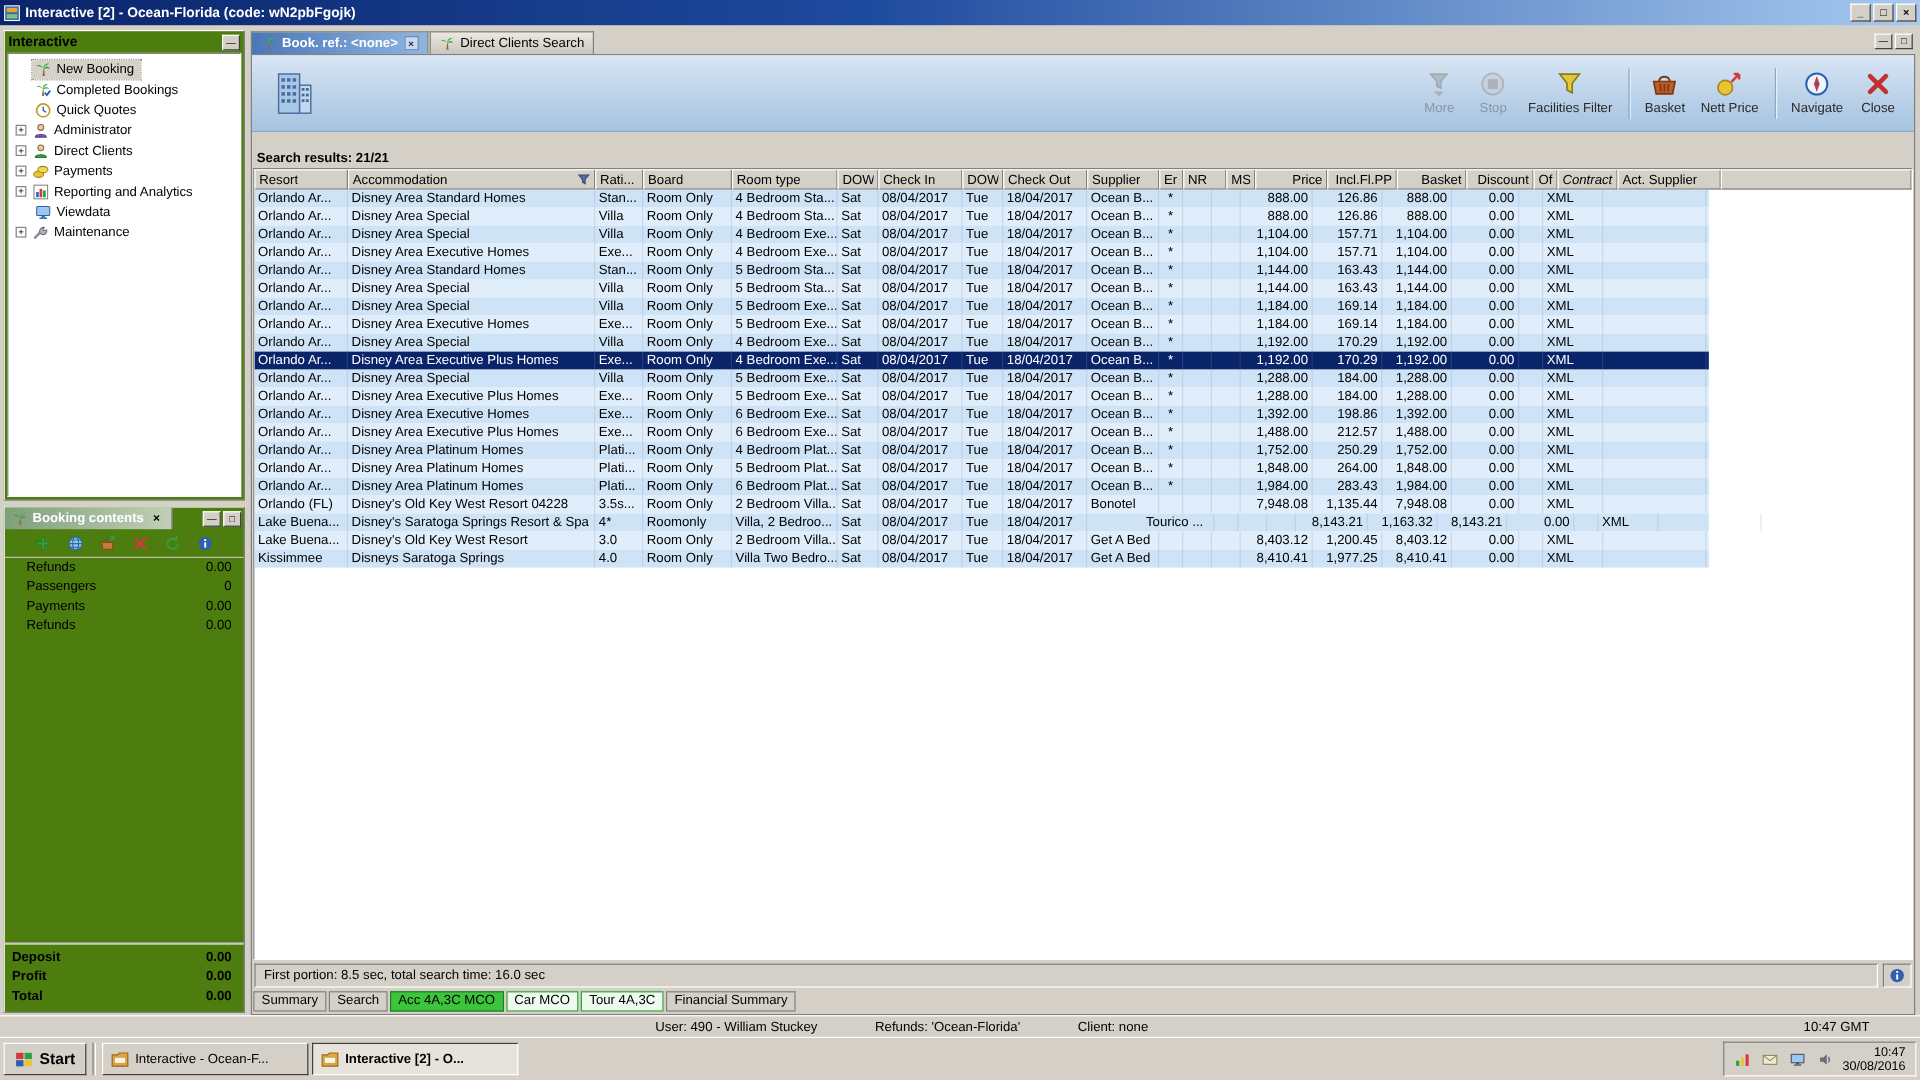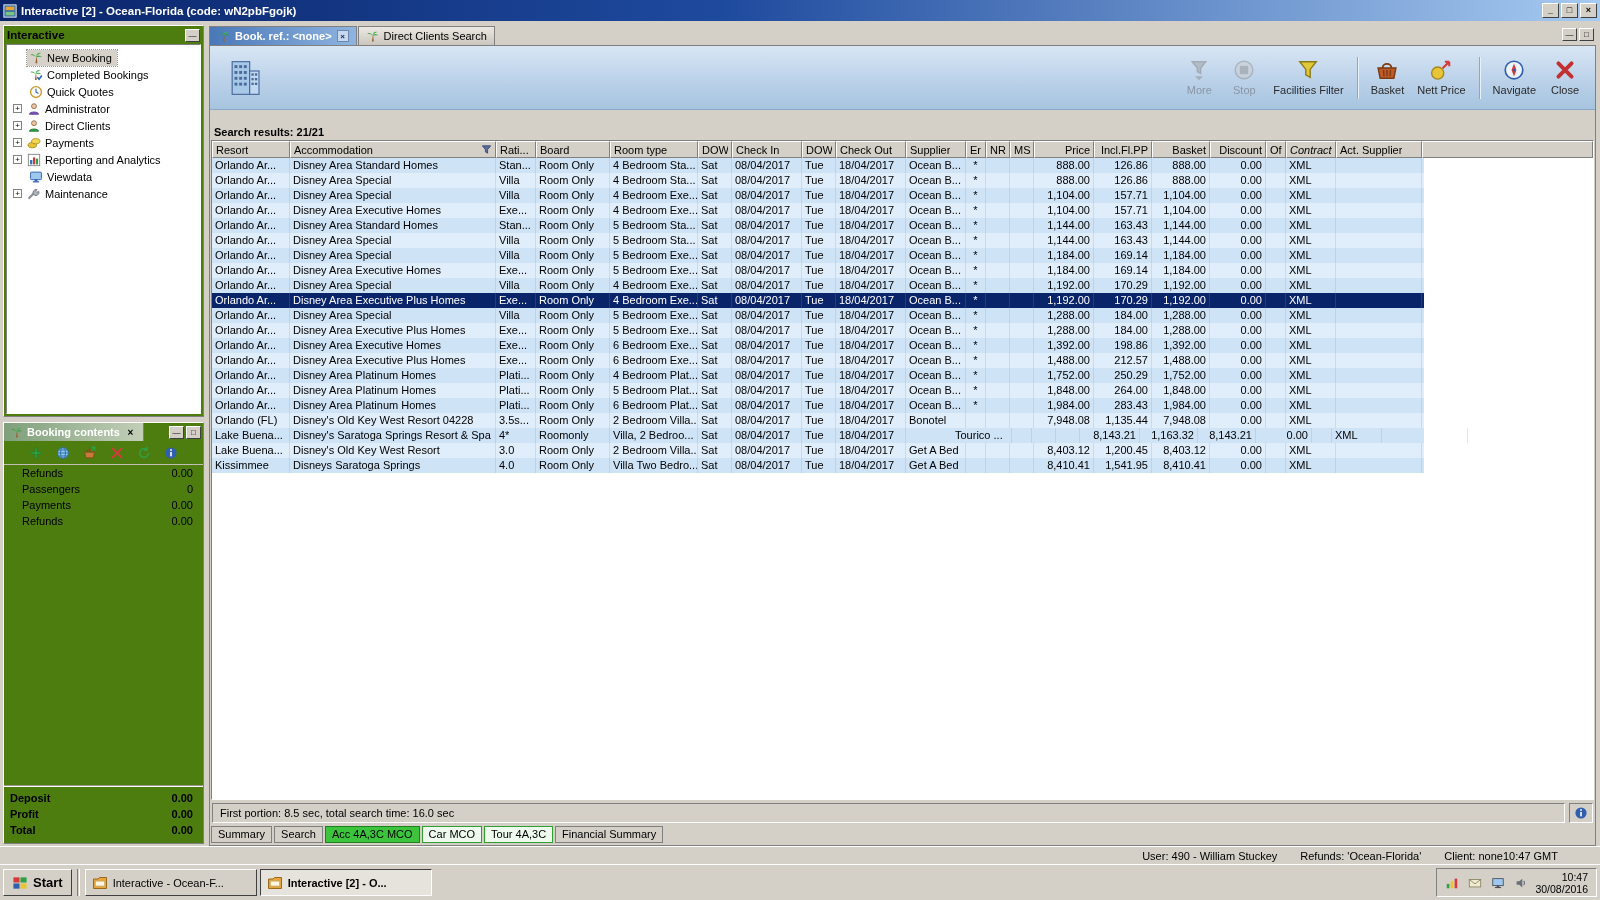--- a/index.html
+++ b/index.html
@@ -71,21 +71,21 @@
 .cell.right{text-align:right}
 .cell.center{text-align:center}
 .grid-footer{height:25px;display:flex;align-items:center;gap:4px;padding:2px;flex:none}
 .footer-text-box{flex:1;height:20px;display:flex;align-items:center;padding-left:7px;border:1px solid;border-color:#808080 #fff #fff #808080}
 .info-btn{width:24px;height:20px;display:flex;align-items:center;justify-content:center;border:1px solid;border-color:#808080 #fff #fff #808080;background:#d4d0c8}
 .bottom-tabs{height:20px;display:flex;align-items:center;gap:2px;padding:1px 1px 2px;flex:none}
 .btab{height:17px;line-height:15px;padding:0 6px;border:1px solid #808080;background:#d4d0c8;white-space:nowrap}
 .btab.green-solid{background:#3cc43c;border-color:#1f801f}
 .btab.green-outline{background:#effaef;border-color:#2fa02f}
 .statusbar{height:18px;display:flex;align-items:center;border-top:1px solid #fff;background:#d4d0c8;flex:none}
-.sb-center{flex:1;display:flex;justify-content:flex-end;gap:23px}
+.sb-center{flex:1;display:flex;justify-content:center;gap:48px}
 .sb-time{margin-right:42px}
 .taskbar{height:36px;background:#d4d0c8;border-top:1px solid #fff;display:flex;align-items:center;gap:3px;padding:0 3px;flex:none}
 .start-btn{height:27px;display:flex;align-items:center;gap:5px;padding:0 8px;background:#d4d0c8;border:1px solid;border-color:#fff #404040 #404040 #fff;font-weight:bold;font-size:13px}
 .tb-sep{width:3px;height:27px;border-left:1px solid #808080;border-right:1px solid #fff;margin:0 2px}
 .task-group{display:flex;gap:3px}
 .task-btn{width:172px;height:27px;display:flex;align-items:center;gap:5px;padding:0 6px;background:#d4d0c8;border:1px solid;border-color:#fff #404040 #404040 #fff;overflow:hidden;white-space:nowrap}
 .task-btn.active{border-color:#404040 #fff #fff #404040;background:#e6e3dc;font-weight:bold}
 .tray{margin-left:auto;height:29px;display:flex;align-items:center;gap:5px;padding:0 8px 0 6px;border:1px solid;border-color:#808080 #fff #fff #808080}
 .tray-clock{font-size:10.5px;line-height:12px;text-align:right}
 .icon{display:inline-block;line-height:0;flex:none}
@@ -518,21 +518,21 @@
                 </div>
                 <div class="hcell" style="width: 70px;">
                   <span class="hlabel">Check Out</span>
                 </div>
                 <div class="hcell" style="width: 60px;">
                   <span class="hlabel">Supplier</span>
                 </div>
                 <div class="hcell" style="width: 20px;">
                   <span class="hlabel">Er</span>
                 </div>
-                <div class="hcell" style="width: 24px;">
+                <div class="hcell" style="width: 36px;">
                   <span class="hlabel">NR</span>
                 </div>
                 <div class="hcell" style="width: 24px;">
                   <span class="hlabel">MS</span>
                 </div>
                 <div class="hcell right" style="width: 60px;">
                   <span class="hlabel">Price</span>
                 </div>
                 <div class="hcell right" style="width: 58px;">
                   <span class="hlabel">Incl.Fl.PP</span>
@@ -1003,21 +1003,21 @@
                   <div class="cell" style="width: 88px;">Villa Two Bedro...</div>
                   <div class="cell" style="width: 34px;">Sat</div>
                   <div class="cell" style="width: 70px;">08/04/2017</div>
                   <div class="cell" style="width: 34px;">Tue</div>
                   <div class="cell" style="width: 70px;">18/04/2017</div>
                   <div class="cell" style="width: 60px;">Get A Bed</div>
                   <div class="cell center" style="width: 20px;"></div>
                   <div class="cell" style="width: 24px;"></div>
                   <div class="cell" style="width: 24px;"></div>
                   <div class="cell right" style="width: 60px;">8,410.41</div>
-                  <div class="cell right" style="width: 58px;">1,541.95</div>
+                  <div class="cell right" style="width: 58px;">1,977.25</div>
                   <div class="cell right" style="width: 58px;">8,410.41</div>
                   <div class="cell right" style="width: 56px;">0.00</div>
                   <div class="cell" style="width: 20px;"></div>
                   <div class="cell" style="width: 50px;">XML</div>
                   <div class="cell" style="width: 86px;"></div>
                 </div>
               </div>
           </div>
 
           <div class="grid-footer">

